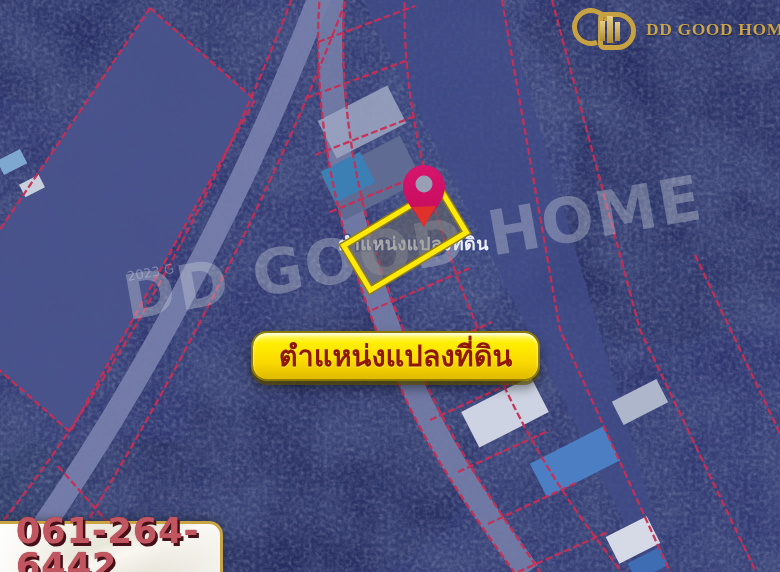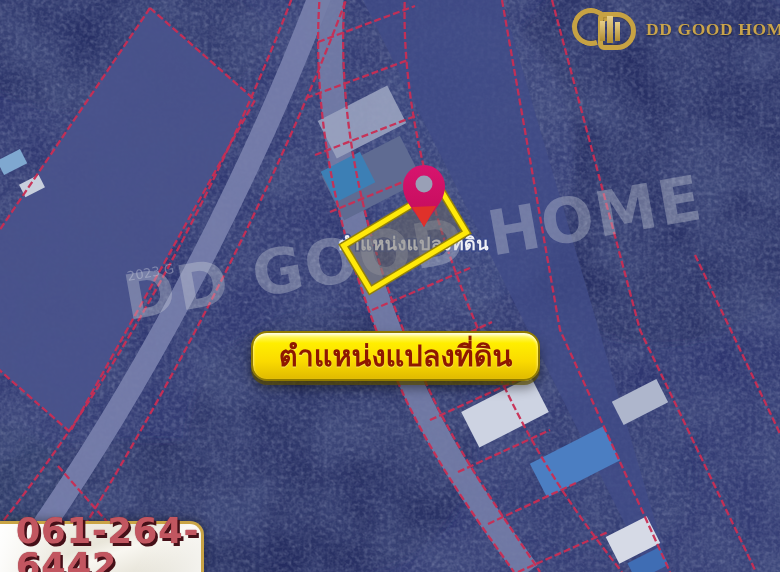--- a/index.html
+++ b/index.html
@@ -42,21 +42,21 @@
                inset 0 2px 3px rgba(255,255,255,.85);
     display:flex;align-items:center;justify-content:center;
   }
   .callout span{
     font-size:29px;font-weight:bold;color:#8e1800;line-height:1;
     text-shadow:0 1px 1px rgba(255,255,170,.55);
   }
 
   
   .phone{
-    position:absolute;left:0;top:521px;width:204px;height:52px;box-sizing:border-box;
+    position:absolute;left:0;top:521px;width:223px;height:52px;box-sizing:border-box;
     border-top:3px solid #c9a445;border-right:3px solid #c9a445;
     border-top-right-radius:14px;
     background:
       linear-gradient(100deg,rgba(255,255,255,.95) 0%,rgba(255,255,255,0) 35%),
       linear-gradient(300deg,rgba(255,255,255,.7) 0%,rgba(255,255,255,0) 30%),
       linear-gradient(160deg,#f6f4ec 0%,#e9e6da 45%,#f9f7f1 58%,#d9d5c6 100%);
     display:flex;align-items:center;
     box-shadow:0 -2px 8px rgba(0,0,0,.35);
   }
   .phone span{

